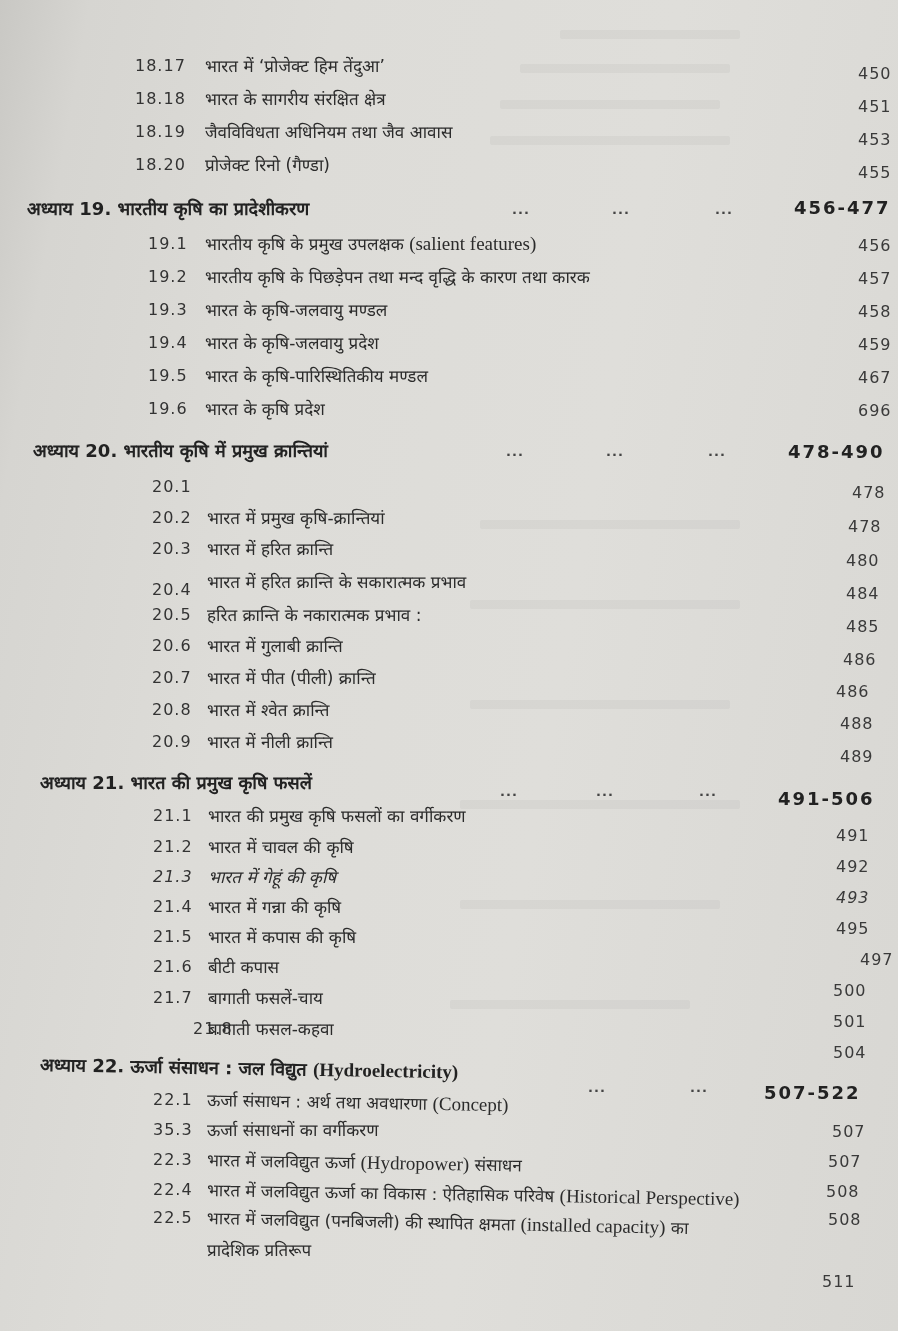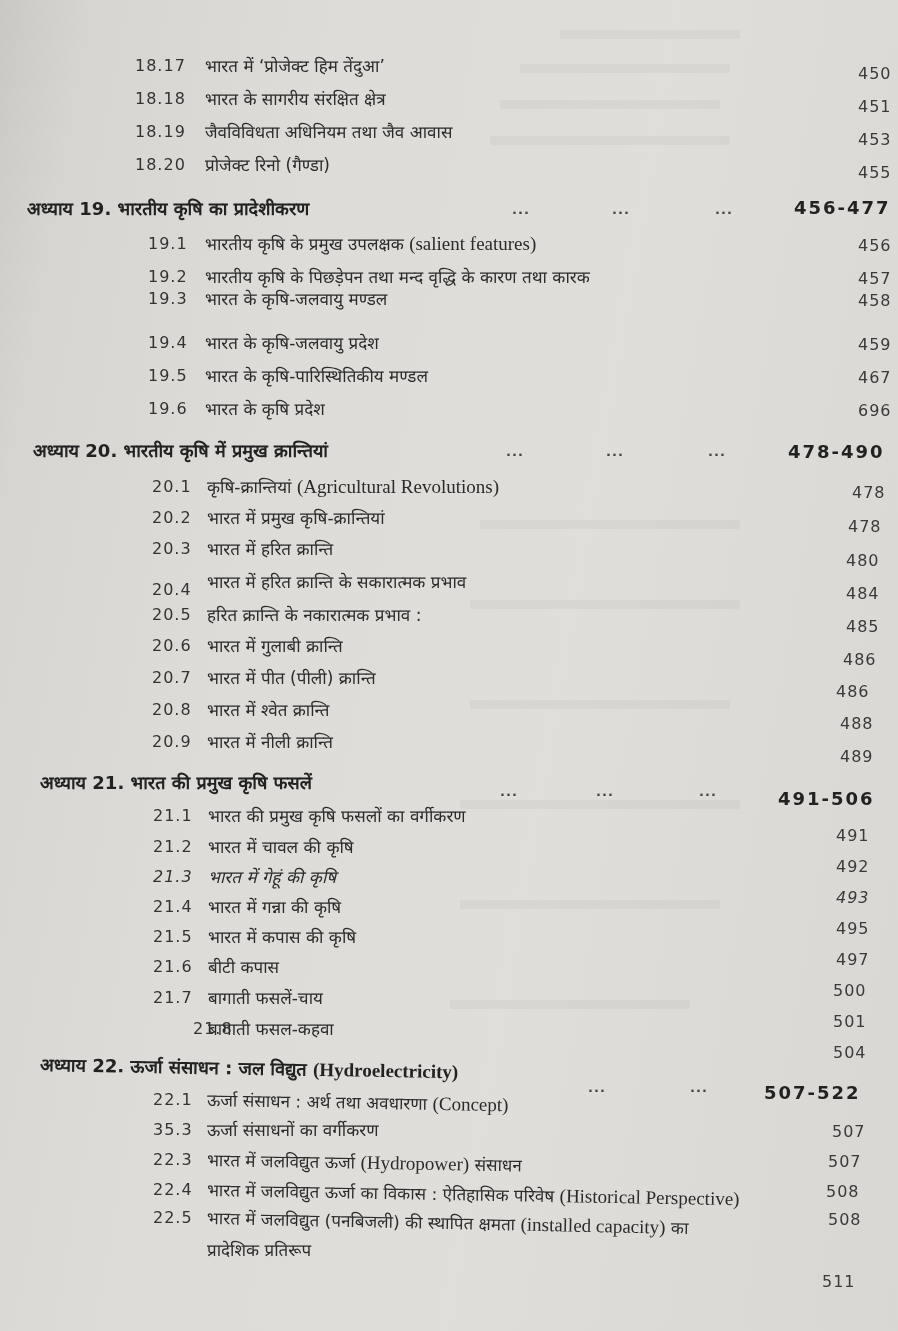--- a/index.html
+++ b/index.html
@@ -132,21 +132,21 @@
   <div class="row" style="top:234px;">
     <span class="num" style="left:148px;top:0;">19.1</span>
     <span class="title" style="left:205px;top:-2px;"><span>भारतीय कृषि के प्रमुख उपलक्षक</span> <span class="latin">(salient features)</span></span>
     <span class="page-no" style="left:858px;top:2px;">456</span>
   </div>
   <div class="row" style="top:267px;">
     <span class="num" style="left:148px;top:0;">19.2</span>
     <span class="title" style="left:205px;top:-2px;">भारतीय कृषि के पिछड़ेपन तथा मन्द वृद्धि के कारण तथा कारक</span>
     <span class="page-no" style="left:858px;top:2px;">457</span>
   </div>
-  <div class="row" style="top:289px;padding-left:33px;">
+  <div class="row" style="top:300px;padding-left:33px;">
     <span class="num" style="left:148px;top:0;">19.3</span>
     <span class="title" style="left:205px;top:-2px;">भारत के कृषि-जलवायु मण्डल</span>
     <span class="page-no" style="left:858px;top:2px;">458</span>
   </div>
   <div class="row" style="top:333px;">
     <span class="num" style="left:148px;top:0;">19.4</span>
     <span class="title" style="left:205px;top:-2px;">भारत के  कृषि-जलवायु प्रदेश</span>
     <span class="page-no" style="left:858px;top:2px;">459</span>
   </div>
   <div class="row" style="top:366px;">
@@ -163,21 +163,20 @@
   <div class="row chapter" style="top:438px;">
     <span class="label" style="left:33px;top:0;">अध्याय 20.  भारतीय कृषि में प्रमुख क्रान्तियां</span>
     <span class="dots" style="left:506px;top:6px;">...</span>
     <span class="dots" style="left:606px;top:6px;">...</span>
     <span class="dots" style="left:708px;top:6px;">...</span>
     <span class="range" style="left:788px;top:3px;">478-490</span>
   </div>
 
   <div class="row" style="top:477px;">
     <span class="num" style="left:152px;top:0;">20.1</span>
-    <span class="title" style="left:207px;top:-2px;"><span>कृषि-क्रान्तियां</span> <span class="latin">(Agricultural Revolutions)</span></span>
     <span class="page-no" style="left:852px;top:6px;">478</span>
   </div>
   <div class="row" style="top:508px;">
     <span class="num" style="left:152px;top:0;">20.2</span>
     <span class="title" style="left:207px;top:-2px;">भारत में प्रमुख कृषि-क्रान्तियां</span>
     <span class="page-no" style="left:848px;top:9px;">478</span>
   </div>
   <div class="row" style="top:539px;">
     <span class="num" style="left:152px;top:0;">20.3</span>
     <span class="title" style="left:207px;top:-2px;">भारत में हरित क्रान्ति</span>
@@ -238,21 +237,21 @@
     <span class="page-no" style="left:836px;top:21px;">493</span>
   </div>
   <div class="row" style="top:897px;">
     <span class="num" style="left:153px;top:0;">21.4</span>
     <span class="title" style="left:208px;top:-2px;">भारत में गन्ना की कृषि</span>
     <span class="page-no" style="left:836px;top:22px;">495</span>
   </div>
   <div class="row" style="top:927px;">
     <span class="num" style="left:153px;top:0;">21.5</span>
     <span class="title" style="left:208px;top:-2px;">भारत में कपास की कृषि</span>
-    <span class="page-no" style="left:836px;top:23px;">497</span>
+    <span class="page-no" style="left:860px;top:23px;">497</span>
   </div>
   <div class="row" style="top:957px;">
     <span class="num" style="left:153px;top:0;">21.6</span>
     <span class="title" style="left:208px;top:-2px;">बीटी कपास</span>
     <span class="page-no" style="left:833px;top:24px;">500</span>
   </div>
   <div class="row" style="top:988px;">
     <span class="num" style="left:153px;top:0;">21.7</span>
     <span class="title" style="left:208px;top:-2px;">बागाती फसलें-चाय</span>
     <span class="page-no" style="left:833px;top:24px;">501</span>

